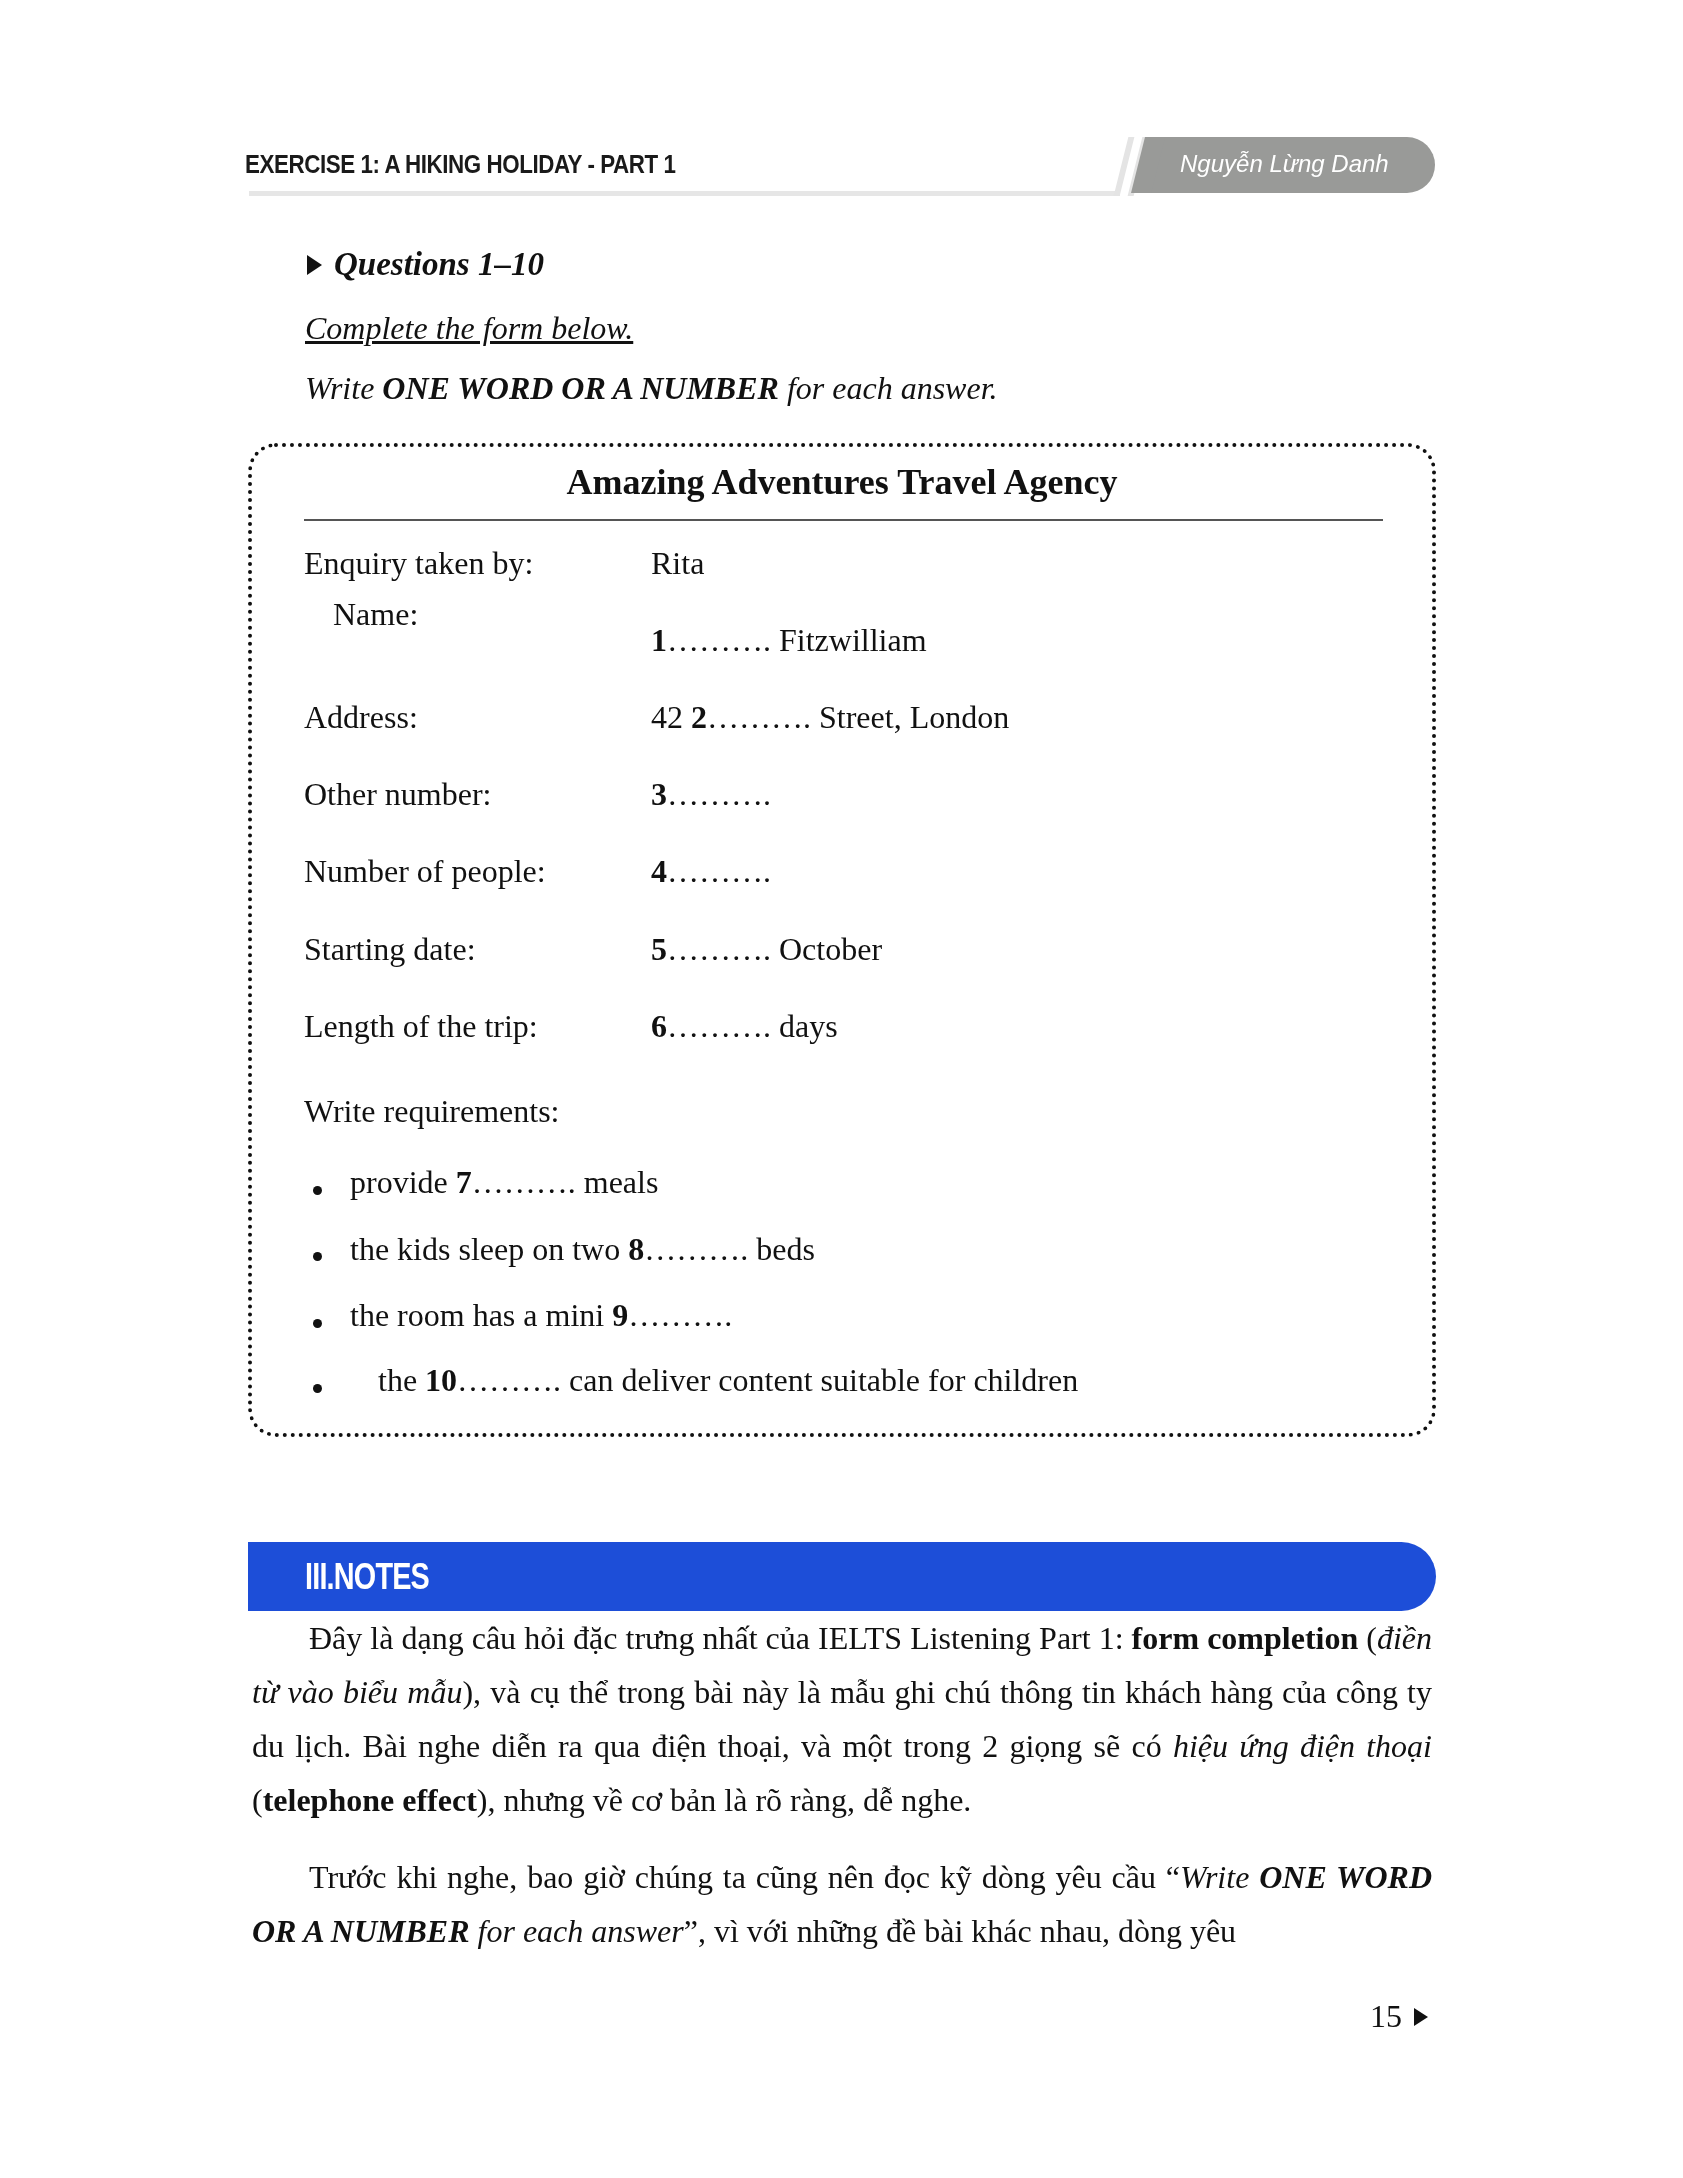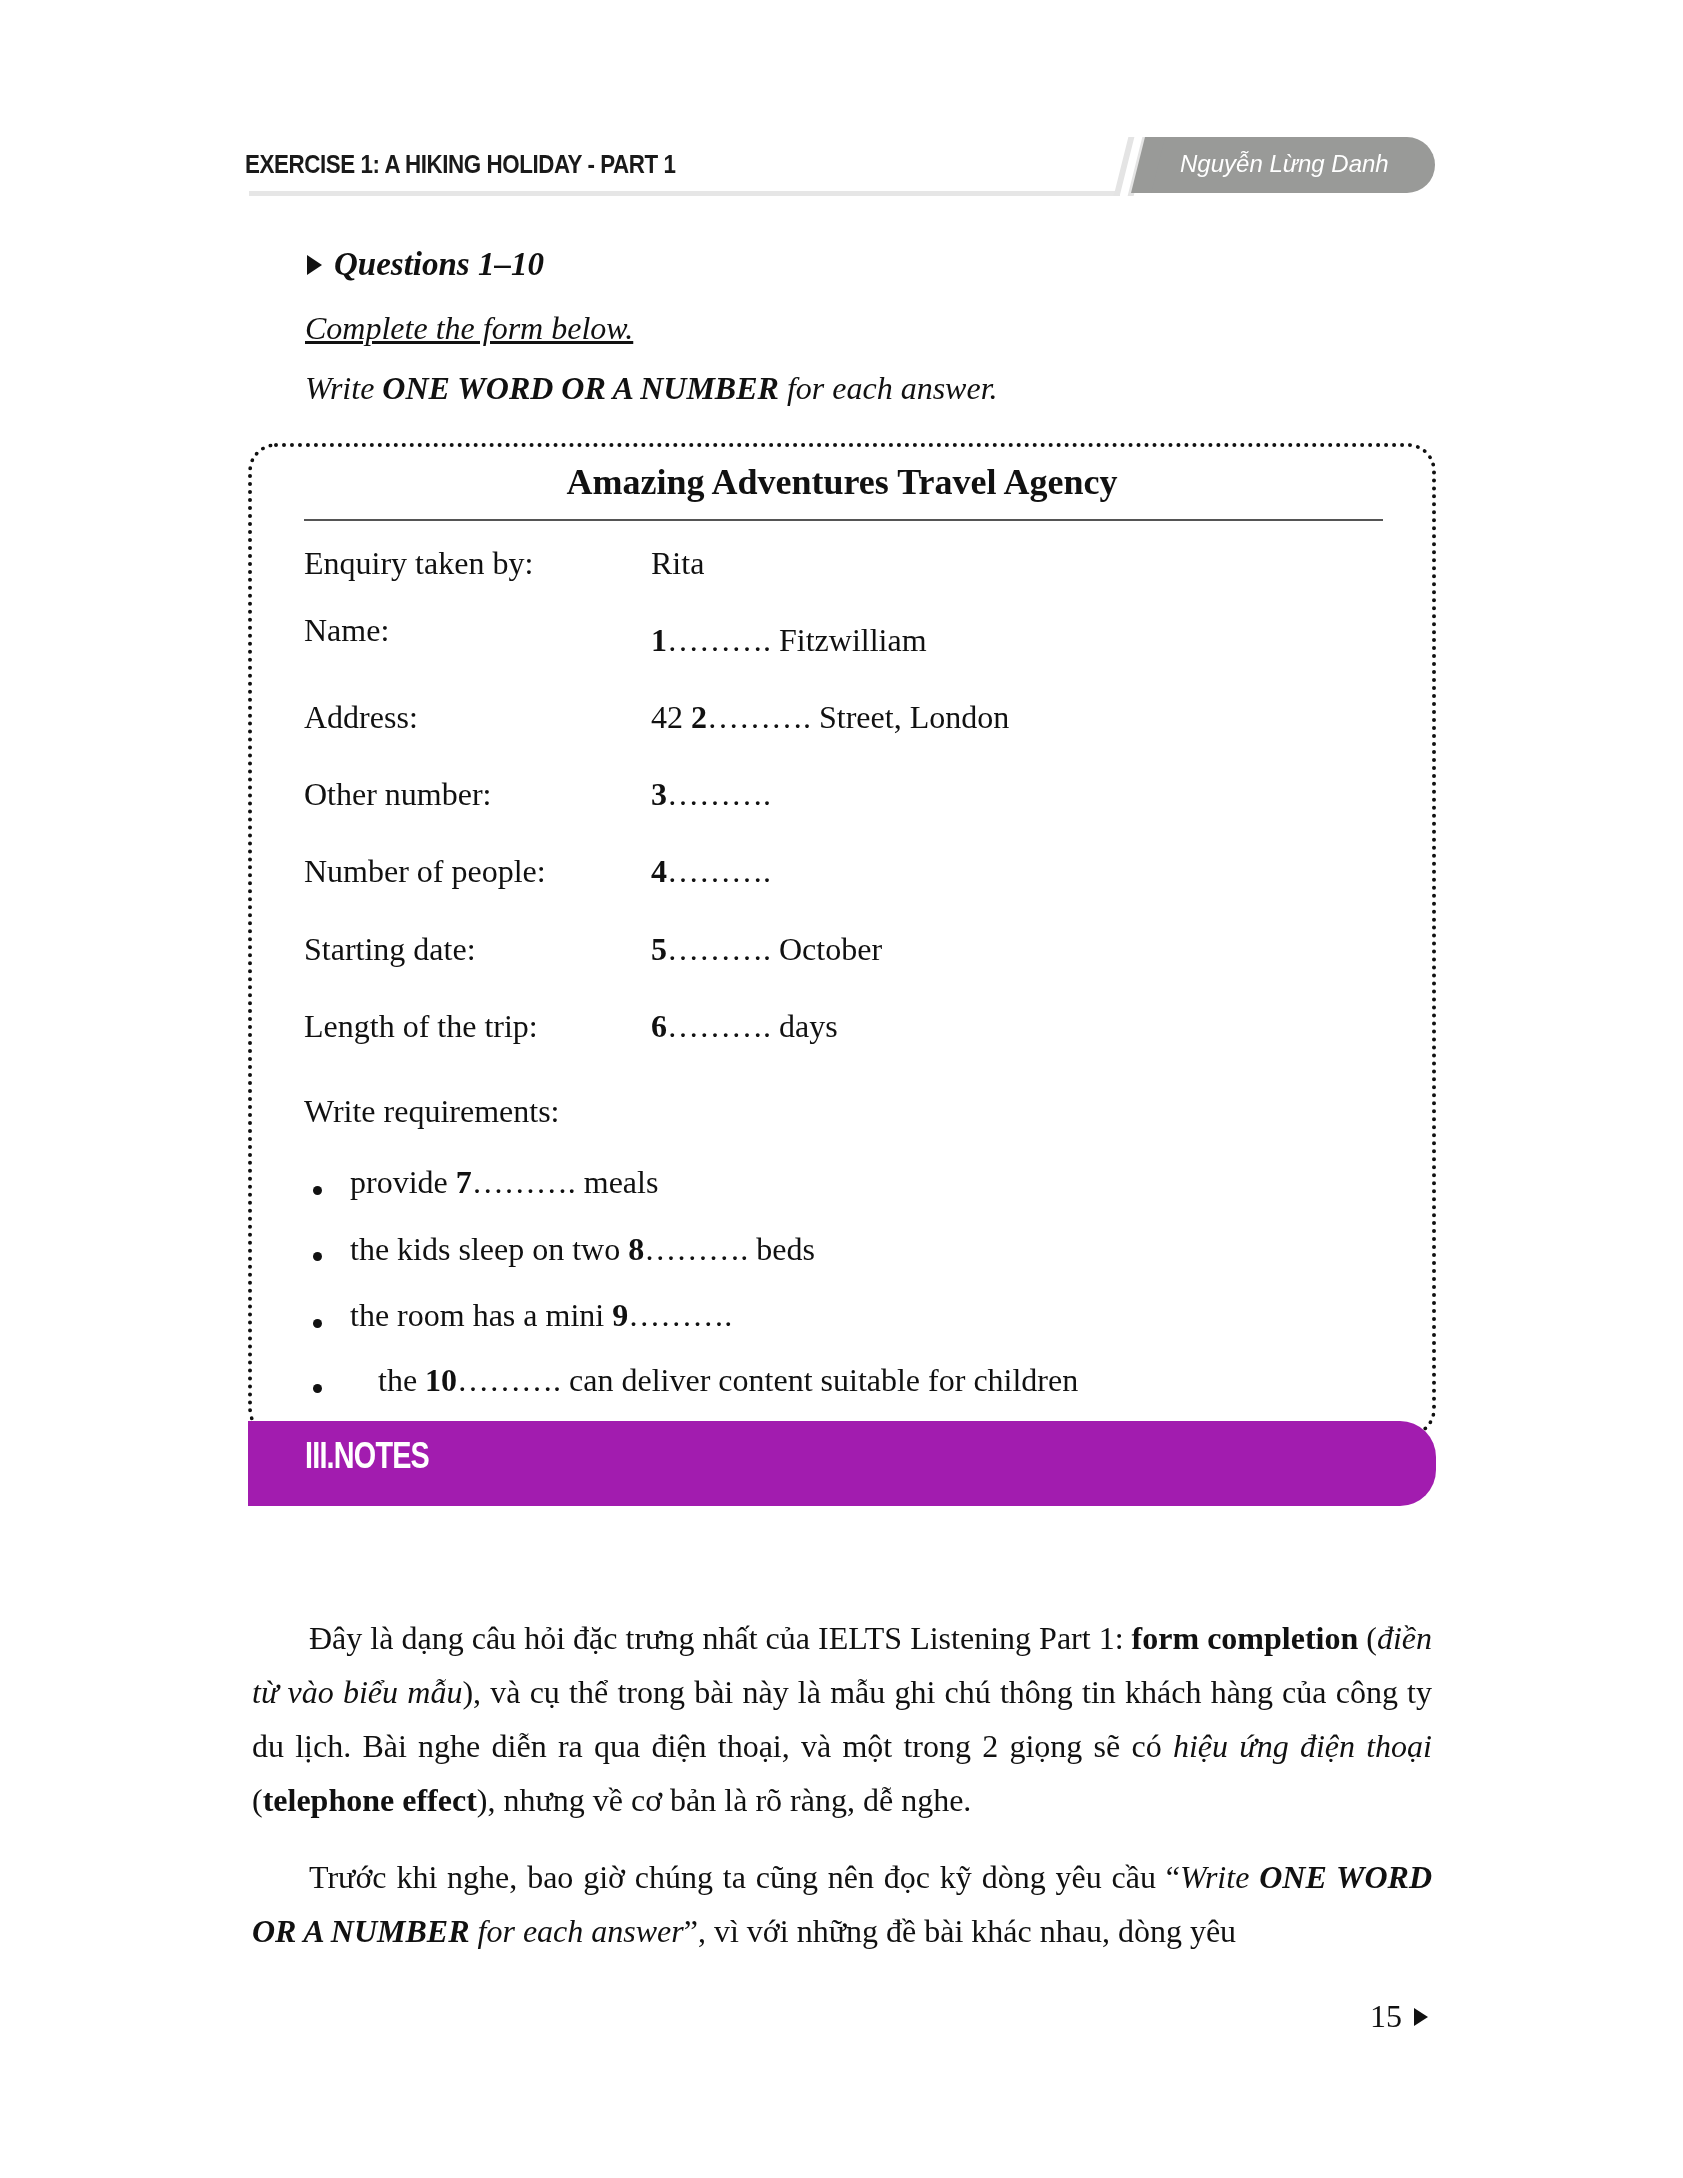--- a/index.html
+++ b/index.html
@@ -33,21 +33,21 @@
     border: 4px dotted #111; border-radius: 28px; }
   .form-title { left: 248px; top: 461px; width: 1188px; text-align: center; font-size: 36px; font-weight: bold; }
   .form-rule { left: 304px; top: 519px; width: 1079px; height: 2px; background: #555; }
   .row-label { left: 304px; font-size: 32px; white-space: nowrap; }
   .row-value { left: 651px; font-size: 32px; white-space: nowrap; }
   .row-value b, .bullet-text b { font-weight: bold; }
   .bullet-dot { left: 313px; width: 9px; height: 9px; border-radius: 50%; background: #111; }
   .bullet-text { left: 350px; font-size: 32px; white-space: nowrap; }
 
   
-  .notes-bar { left: 248px; top: 1421px; width: 1188px; height: 85px; background: #a21caf; border-radius: 0 36px 36px 0; }
+  .notes-bar { left: 248px; top: 1542px; width: 1188px; height: 69px; background: #1d4ed8; border-radius: 0 36px 36px 0; }
   .notes-title { position: absolute; left: 57px; top: 14px; color: #ffffff; font-family: "Liberation Sans", "DejaVu Sans", sans-serif;
     font-weight: bold; font-size: 36px; transform: scaleX(0.8); transform-origin: left center; letter-spacing: -1px; }
   .para { left: 248px; width: 1188px; font-size: 32px; line-height: 54px; text-align: justify; }
   .para p { margin: 4px; text-indent: 57px; }
   .para i { font-style: italic; }
   .para b { font-weight: bold; }
 
   .page-num { left: 1370px; top: 1998px; font-size: 32px; display: flex; align-items: center; }
   .page-arrow { display: inline-block; width: 0; height: 0; border-top: 9px solid transparent; border-bottom: 9px solid transparent;
     border-left: 14px solid #111; margin-left: 12px; }
@@ -70,21 +70,21 @@
 <div class="abs instr1">Complete the form below.</div>
 <div class="abs instr2"><span>Write </span><b>ONE WORD OR A NUMBER</b><span> for each answer.</span></div>
 
 <div class="abs form-box"></div>
 <div class="abs form-title">Amazing Adventures Travel Agency</div>
 <div class="abs form-rule"></div>
 
 <div id="form-rows">
     <div class="abs row-label" style="top: 545px;">Enquiry taken by:</div>
     <div class="abs row-value" style="top: 545px;"><span>Rita</span><b></b><span></span><span></span></div>
-    <div class="abs row-label" style="top: 612px;">Name:</div>
+    <div class="abs row-label" style="top: 596px; margin-left: 29px;">Name:</div>
     <div class="abs row-value" style="top: 622px;"><span></span><b>1</b><span>……….</span><span> Fitzwilliam</span></div>
     <div class="abs row-label" style="top: 699px;">Address:</div>
     <div class="abs row-value" style="top: 699px;"><span>42 </span><b>2</b><span>……….</span><span> Street, London</span></div>
     <div class="abs row-label" style="top: 776px;">Other number:</div>
     <div class="abs row-value" style="top: 776px;"><span></span><b>3</b><span>……….</span><span></span></div>
     <div class="abs row-label" style="top: 853px;">Number of people:</div>
     <div class="abs row-value" style="top: 853px;"><span></span><b>4</b><span>……….</span><span></span></div>
     <div class="abs row-label" style="top: 931px;">Starting date:</div>
     <div class="abs row-value" style="top: 931px;"><span></span><b>5</b><span>……….</span><span> October</span></div>
     <div class="abs row-label" style="top: 1008px; text-align: right;">Length of the trip:</div>

